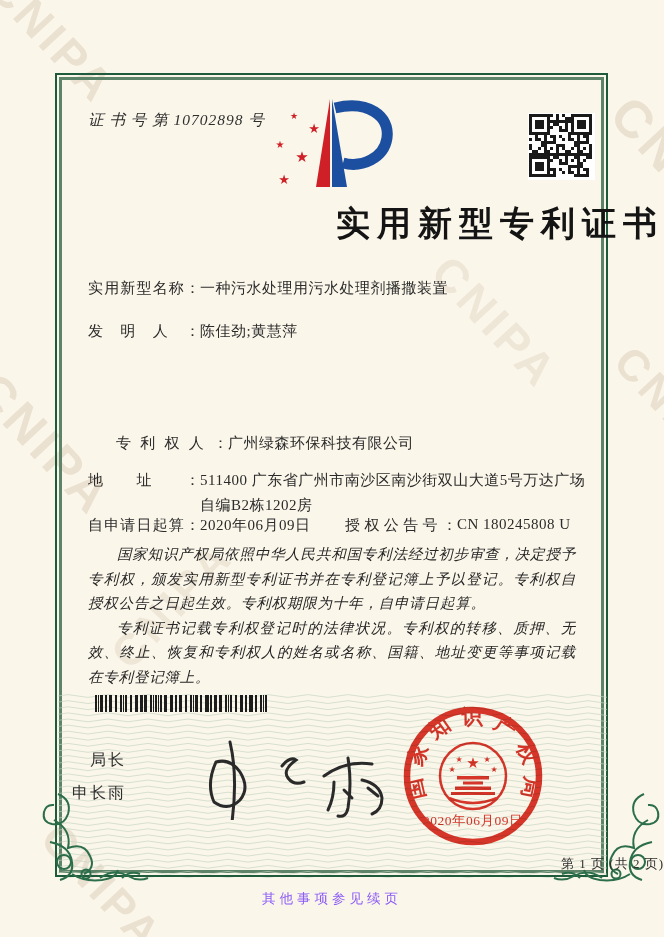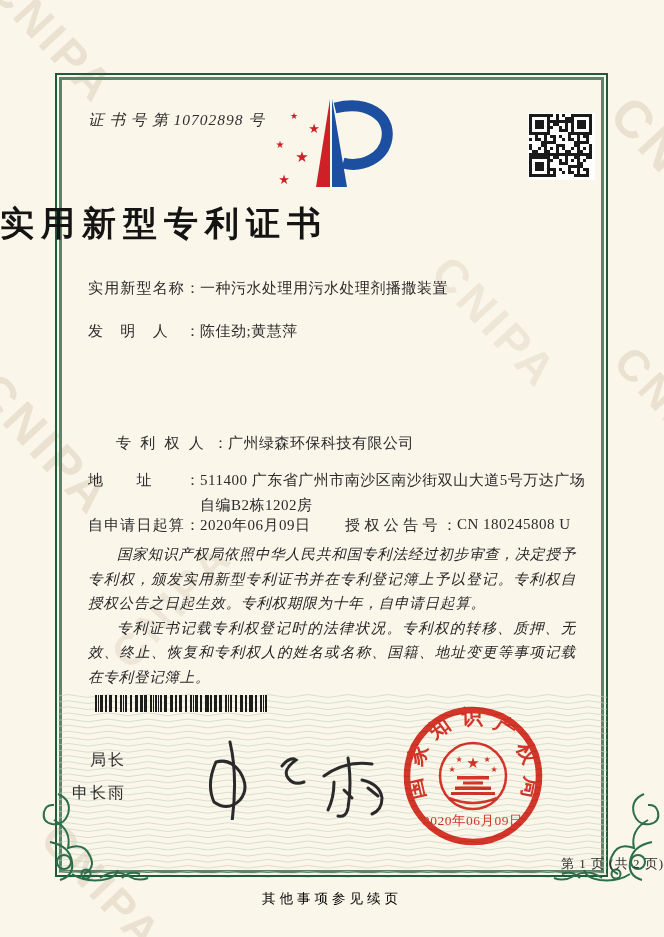--- a/index.html
+++ b/index.html
@@ -28,21 +28,21 @@
   .wm2{left:592px; top:140px; font-size:52px; transform:rotate(47deg);}
   .wm3{left:-42px; top:415px; font-size:50px; transform:rotate(47deg);}
   .wm4{left:415px; top:295px; font-size:46px; transform:rotate(47deg); color:rgba(176,152,121,.16);}
   .wm5{left:95px;  top:580px; font-size:44px; transform:rotate(-47deg); color:rgba(176,152,121,.16);}
   .wm6{left:25px;  top:862px; font-size:44px; transform:rotate(47deg);}
   .wm7{left:598px; top:385px; font-size:44px; transform:rotate(47deg);}
   .cert-no{position:absolute; left:88px; top:110px; font-size:15.5px; letter-spacing:1px; z-index:2;font-style:italic;}
   .logo{position:absolute; left:264px; top:96px; z-index:2;}
   .qr{position:absolute; left:528px; top:113px; width:65px; height:65px; background:#fff; padding:1px; z-index:2;}
   .title{
-    position:absolute; left:0; top:201px; width:100%; text-align:left;
+    position:absolute; left:0; top:201px; width:100%; text-align:right;
     font-size:34px; font-weight:bold; letter-spacing:7px; color:#141414; z-index:2;
   }
   .row{position:absolute; left:88px; font-size:15px; white-space:nowrap; z-index:2; color:#2b2b2b;}
   .row .lbl{display:inline-block; width:112px; text-align-last:justify; vertical-align:top;}
   .row .val{letter-spacing:.5px;}
   .r-name{top:279px;} .r-inv{top:322px;} .r-pno{top:359px;} .r-fil{top:397px;}
   .r-pat{top:434px;margin-left:28px;} .r-addr{top:471px;} .r-addr2{top:496px; left:200px;}
   .r-grant{top:516px;}
   .grant-right{position:absolute; left:257px; top:0;}
   .paras{position:absolute; left:88px; top:542px; width:488px; z-index:2;}
@@ -59,21 +59,21 @@
     background-image:
       repeating-linear-gradient(90deg,#1c1c1c 0 2px,transparent 2px 5px),
       repeating-linear-gradient(90deg,#1c1c1c 0 1px,transparent 1px 7px),
       repeating-linear-gradient(90deg,transparent 0 3px,#1c1c1c 3px 4px,transparent 4px 11px);
   }
   .sig-role{position:absolute; left:90px; top:750px; font-size:16px; letter-spacing:2px; z-index:2;}
   .sig-name{position:absolute; left:72px; top:783px; font-size:16px; letter-spacing:2px; z-index:2;}
   .sig-hand{position:absolute; left:198px; top:726px; z-index:2;}
   .seal{position:absolute; left:398px; top:701px; z-index:4; mix-blend-mode:multiply; opacity:.93;}
   .page-info{position:absolute; left:0; top:855px; width:100%; text-align:right; font-size:13px; letter-spacing:1px; z-index:3;}
-  .cont-note{position:absolute; left:0; top:890px; width:100%; text-align:center; font-size:13.5px; letter-spacing:4px; z-index:2; color:#000000;}
+  .cont-note{position:absolute; left:0; top:890px; width:100%; text-align:center; font-size:13.5px; letter-spacing:4px; z-index:2; color:#8b5cf6;}
 </style>
 </head>
 <body>
 
 <div class="page">
 
   <div class="wm wm1">CNIPA</div>
   <div class="wm wm2">CNIPA</div>
   <div class="wm wm3">CNIPA</div>
   <div class="wm wm4">CNIPA</div>

